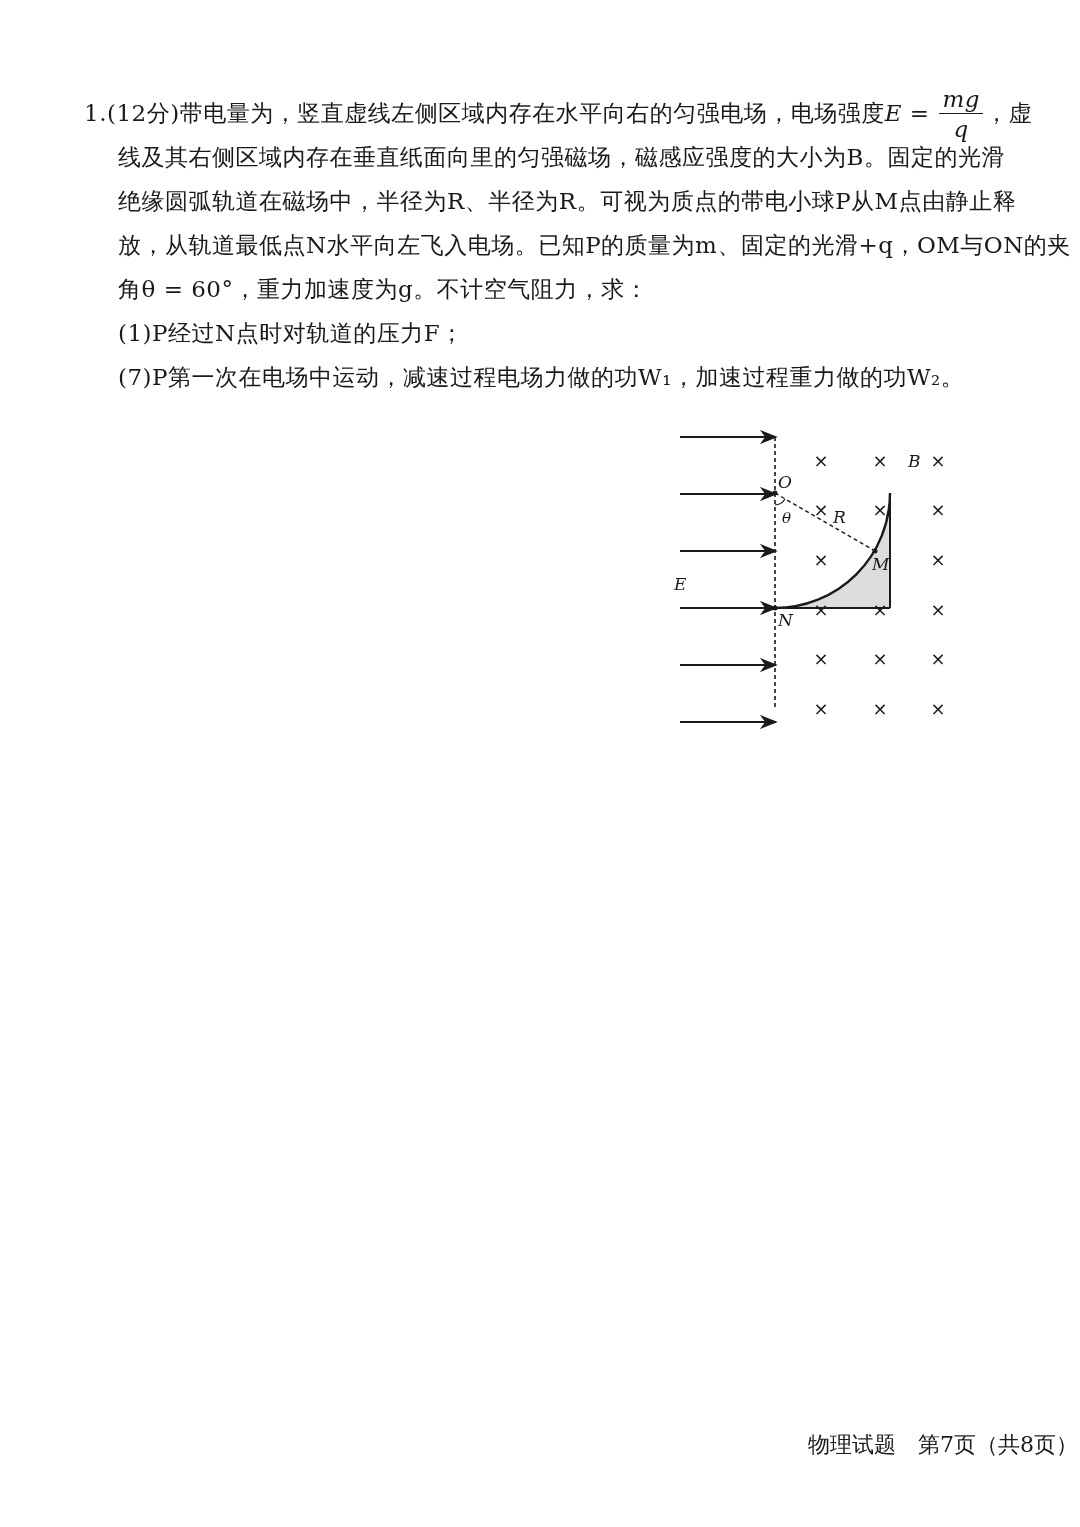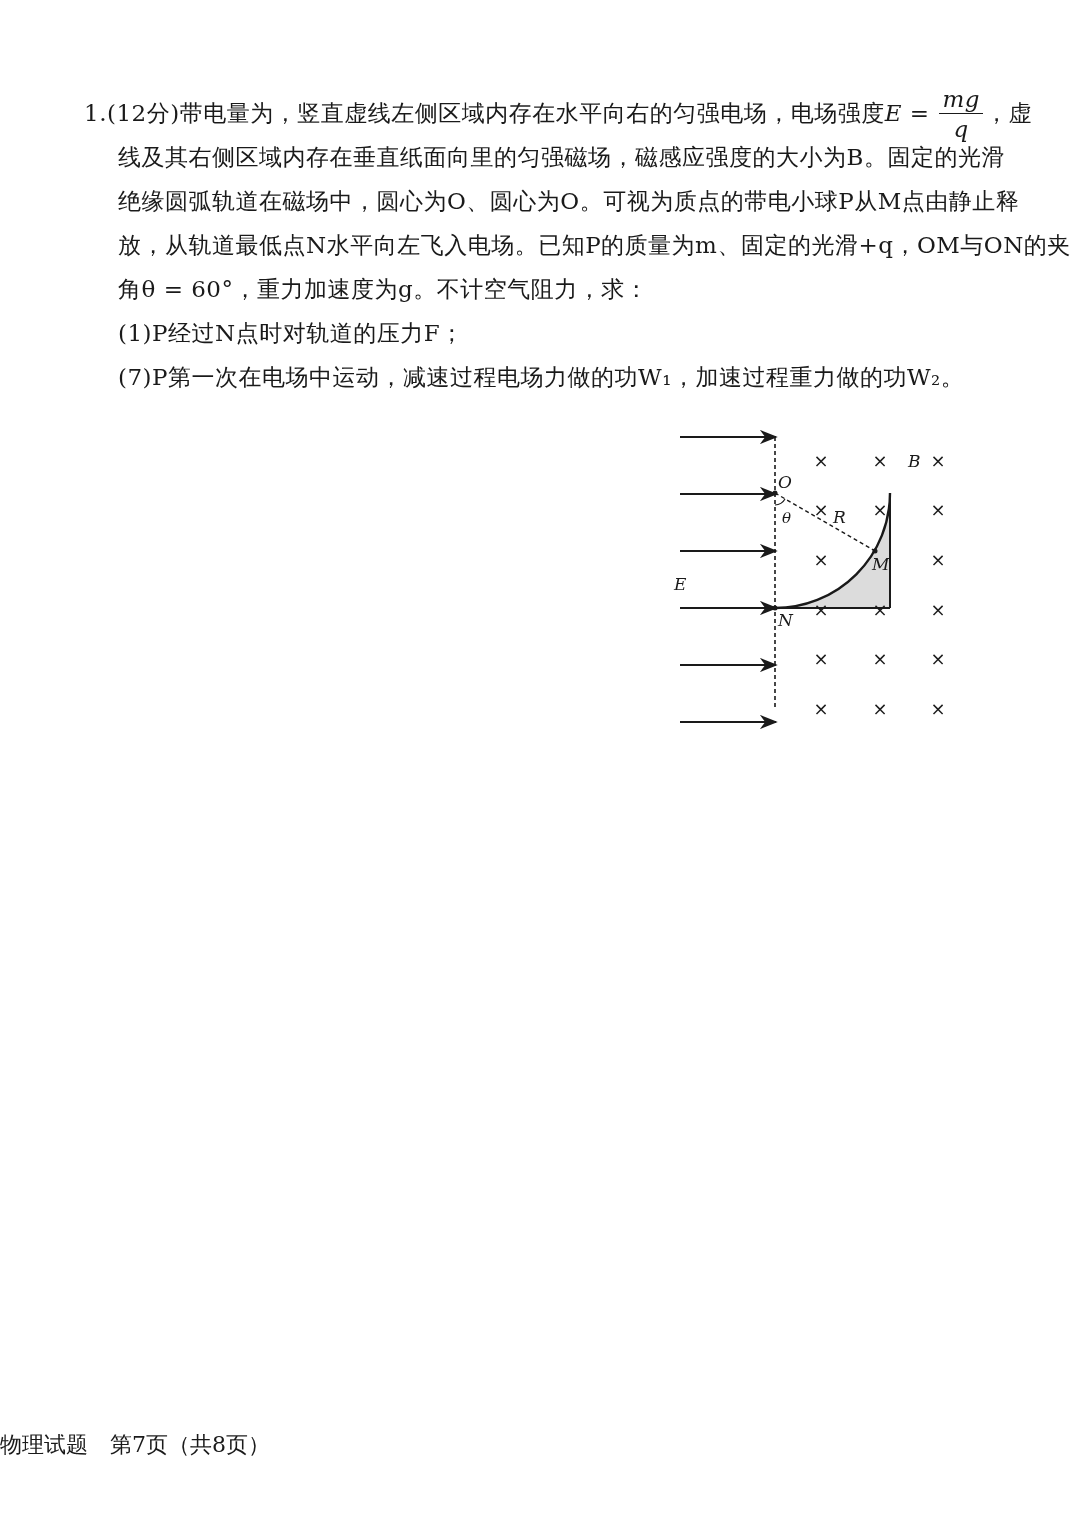--- a/index.html
+++ b/index.html
@@ -3,30 +3,30 @@
 <meta charset="utf-8">
 <style>
   html,body{margin:0;padding:0;background:#fff;}
   body{width:1080px;height:1527px;position:relative;overflow:hidden;font-family:"DejaVu Serif","Liberation Serif",serif;color:#1a1a1a;}
   .line{position:absolute;font-size:23px;white-space:nowrap;letter-spacing:0.5px;}
   .frac{display:inline-block;vertical-align:middle;text-align:center;font-style:italic;line-height:1;margin:8px 2px;}
   .frac .num{display:block;border-bottom:1.5px solid #1a1a1a;padding:0 3px 2px;}
   .frac .den{display:block;padding-top:4px;}
   i{font-style:italic;}
   #diagram{position:absolute;left:670px;top:420px;}
-  .footer{position:absolute;left:0;width:1078px;top:1430px;text-align:left;font-size:22px;}
+  .footer{position:absolute;left:0;width:1078px;top:1430px;text-align:right;font-size:22px;}
 </style>
 </head>
 <body>
 
 <div class="line" style="left:84px;top:80px;">
   <span>1.</span><span>(12分)</span><span>带电量为，竖直虚线左侧区域内存在水平向右的匀强电场，电场强度</span><i>E</i><span> = </span><span class="frac"><span class="num">mg</span><span class="den">q</span></span><span>，虚</span>
 </div>
 <div class="line" style="left:118px;top:142px;text-align:right;">线及其右侧区域内存在垂直纸面向里的匀强磁场，磁感应强度的大小为B。固定的光滑</div>
-<div class="line" style="left:118px;top:186px;">绝缘圆弧轨道在磁场中，圆心为O、圆心为O。可视为质点的带电小球P从M点由静止释</div>
+<div class="line" style="left:118px;top:186px;">绝缘圆弧轨道在磁场中，半径为R、半径为R。可视为质点的带电小球P从M点由静止释</div>
 <div class="line" style="left:118px;top:230px;">放，从轨道最低点N水平向左飞入电场。已知P的质量为m、固定的光滑+q，OM与ON的夹</div>
 <div class="line" style="left:118px;top:274px;">角θ = 60°，重力加速度为g。不计空气阻力，求：</div>
 <div class="line" style="left:118px;top:318px;">(1)P经过N点时对轨道的压力F；</div>
 <div class="line" style="left:118px;top:362px;">(7)P第一次在电场中运动，减速过程电场力做的功W₁，加速过程重力做的功W₂。</div>
 
 <svg id="diagram" width="300" height="320" viewBox="670 420 300 320" xmlns="http://www.w3.org/2000/svg">
   <defs>
     <marker id="ah" markerWidth="10" markerHeight="8" refX="9" refY="4" orient="auto">
       <path d="M0,0 L10,4 L0,8 L3,4 Z" fill="#1a1a1a"></path>
     </marker>

